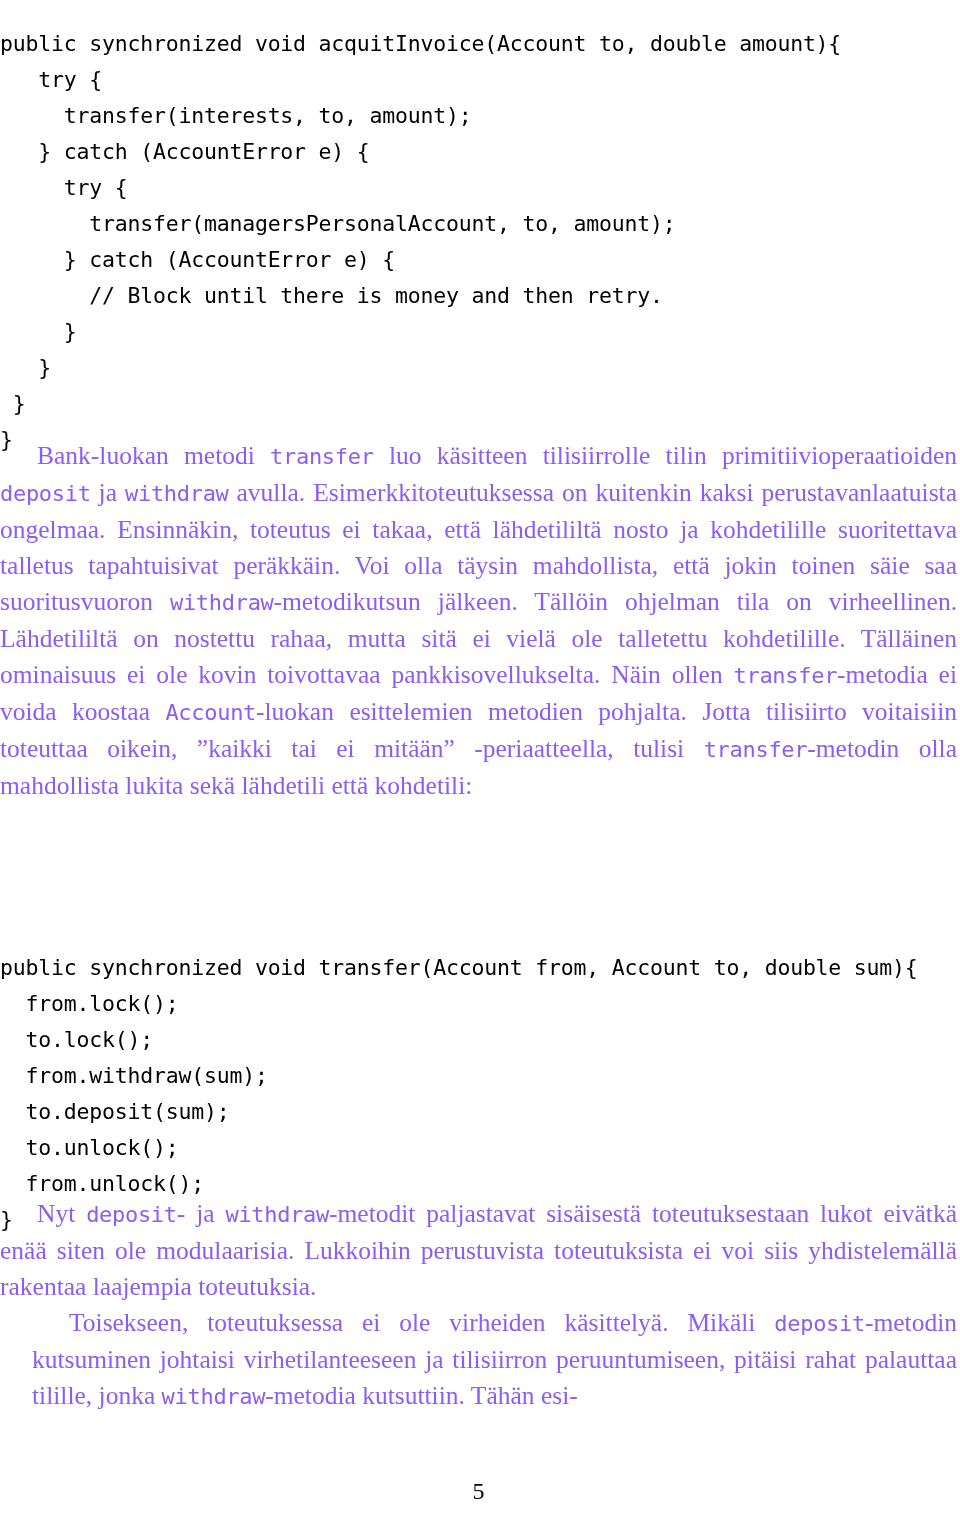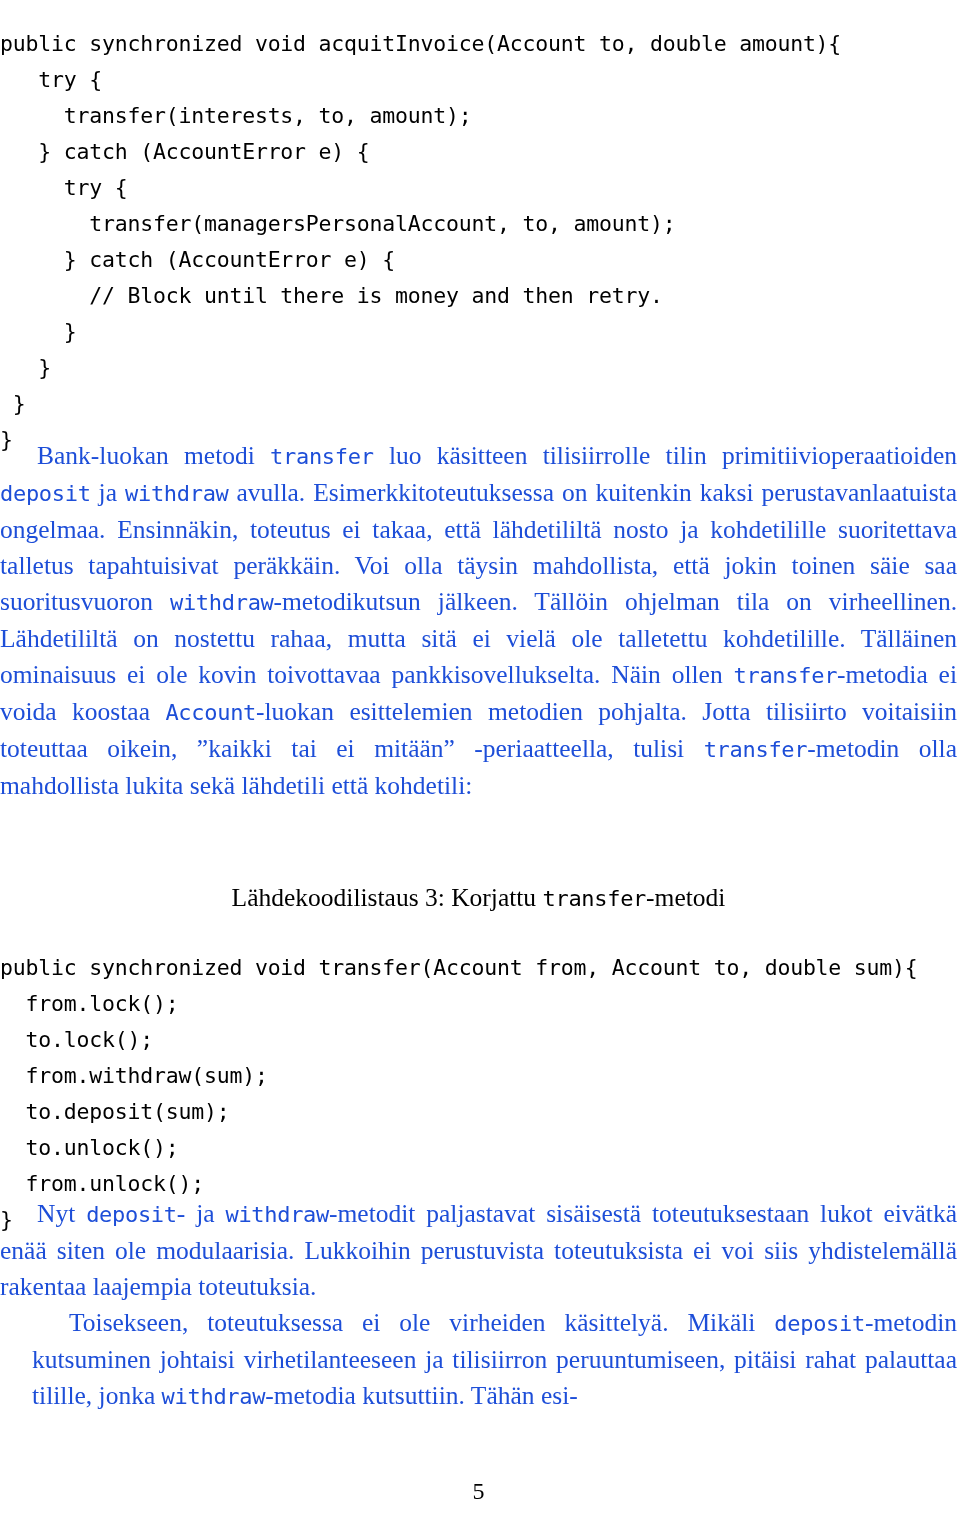--- a/index.html
+++ b/index.html
@@ -56,21 +56,21 @@
   
   .prose {
     position: absolute;
     left: 0px;
     width: 957px;
     font-size: 25.5px;
     line-height: 36px;
     text-align: justify;
     text-justify: inter-word;
     hyphens: manual;
-    color: #1d4ed8;
+    color: #8b5cf6;
   }
   .prose p {
     margin: 0;
     text-indent: 37px;
   }
   .prose p.cont {
     text-indent: 37px;
     margin-left: 32px;
   }
   .mono {
@@ -112,21 +112,20 @@
 <body>
 
 <div class="page">
 
   <pre id="code-block-1" class="code-block"><span class="code-line">public synchronized void acquitInvoice(Account to, double amount){</span><span class="code-line">   try {</span><span class="code-line">     transfer(interests, to, amount);</span><span class="code-line">   } catch (AccountError e) {</span><span class="code-line">     try {</span><span class="code-line">       transfer(managersPersonalAccount, to, amount);</span><span class="code-line">     } catch (AccountError e) {</span><span class="code-line">       // Block until there is money and then retry.</span><span class="code-line">     }</span><span class="code-line">   }</span><span class="code-line"> }</span><span class="code-line">}</span></pre>
 
   <div id="prose-1" class="prose">
     <p><span>Bank-luokan metodi </span><span class="mono">transfer</span><span> luo käsitteen tilisiirrolle tilin primitiivioperaatioiden </span><span class="mono">deposit</span><span> ja </span><span class="mono">withdraw</span><span> avulla. Esimerkkitoteutuksessa on kuitenkin kaksi perustavanlaatuista ongelmaa. Ensinnäkin, toteutus ei takaa, että lähdetililtä nosto ja kohdetilille suoritettava talletus tapahtuisivat peräkkäin. Voi olla täysin mahdollista, että jokin toinen säie saa suoritusvuoron </span><span class="mono">withdraw</span><span>-metodikutsun jälkeen. Tällöin ohjelman tila on virheellinen. Lähdetililtä on nostettu rahaa, mutta sitä ei vielä ole talletettu kohdetilille. Tälläinen ominaisuus ei ole kovin toivottavaa pankkisovellukselta. Näin ollen </span><span class="mono">transfer</span><span>-metodia ei voida koostaa </span><span class="mono">Account</span><span>-luokan esittelemien metodien pohjalta. Jotta tilisiirto voitaisiin toteuttaa oikein, ”kaikki tai ei mitään” -periaatteella, tulisi </span><span class="mono">transfer</span><span>-metodin olla mahdollista lukita sekä lähdetili että kohdetili:</span></p>
   </div>
 
-  <div id="listing-caption"><span>Lähdekoodilistaus 3: Korjattu </span><span class="mono">transfer</span><span>-metodi</span></div>
 
   <pre id="code-block-2" class="code-block"><span class="code-line">public synchronized void transfer(Account from, Account to, double sum){</span><span class="code-line">  from.lock();</span><span class="code-line">  to.lock();</span><span class="code-line">  from.withdraw(sum);</span><span class="code-line">  to.deposit(sum);</span><span class="code-line">  to.unlock();</span><span class="code-line">  from.unlock();</span><span class="code-line">}</span></pre>
 
   <div id="prose-2" class="prose">
     <p><span>Nyt </span><span class="mono">deposit</span><span>- ja </span><span class="mono">withdraw</span><span>-metodit paljastavat sisäisestä toteutuksestaan lukot eivätkä enää siten ole modulaarisia. Lukkoihin perustuvista toteutuksista ei voi siis yhdistelemällä rakentaa laajempia toteutuksia.</span></p>
     <p class="cont"><span>Toisekseen, toteutuksessa ei ole virheiden käsittelyä. Mikäli </span><span class="mono">deposit</span><span>-metodin kutsuminen johtaisi virhetilanteeseen ja tilisiirron peruuntumiseen, pitäisi rahat palauttaa tilille, jonka </span><span class="mono">withdraw</span><span>-metodia kutsuttiin. Tähän esi-</span></p>
   </div>
 
   <div id="page-number">5</div>
 

